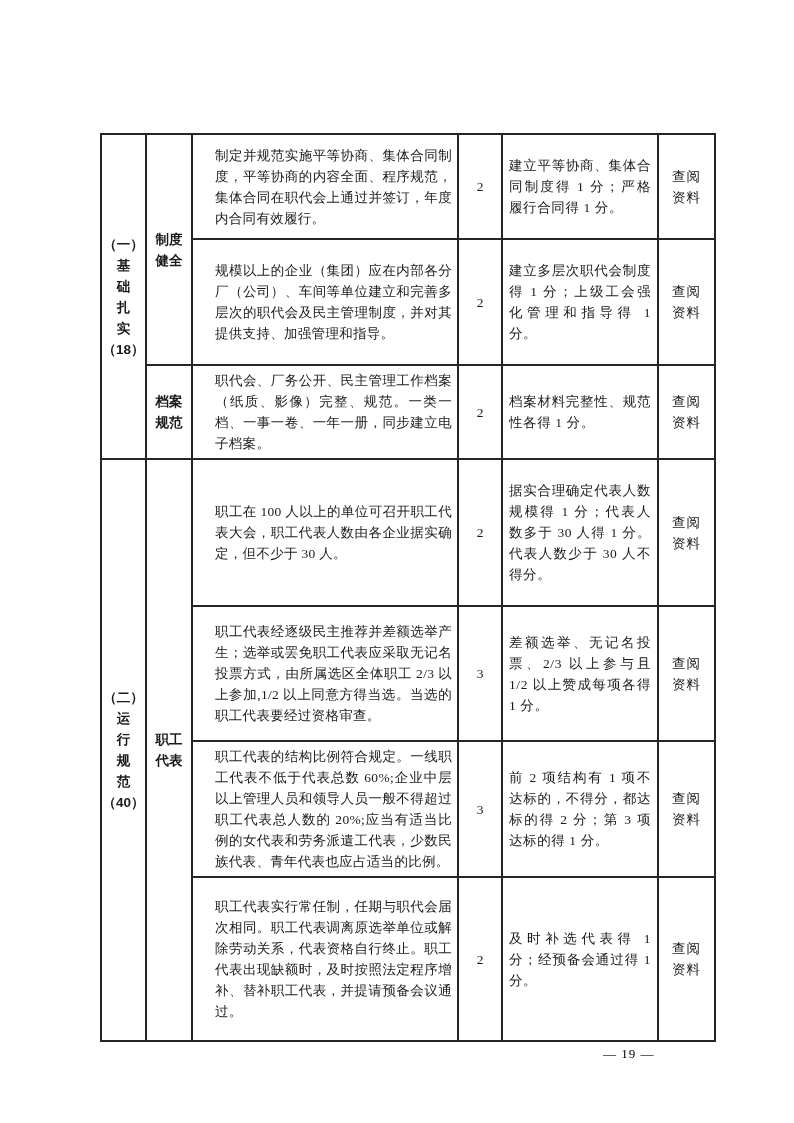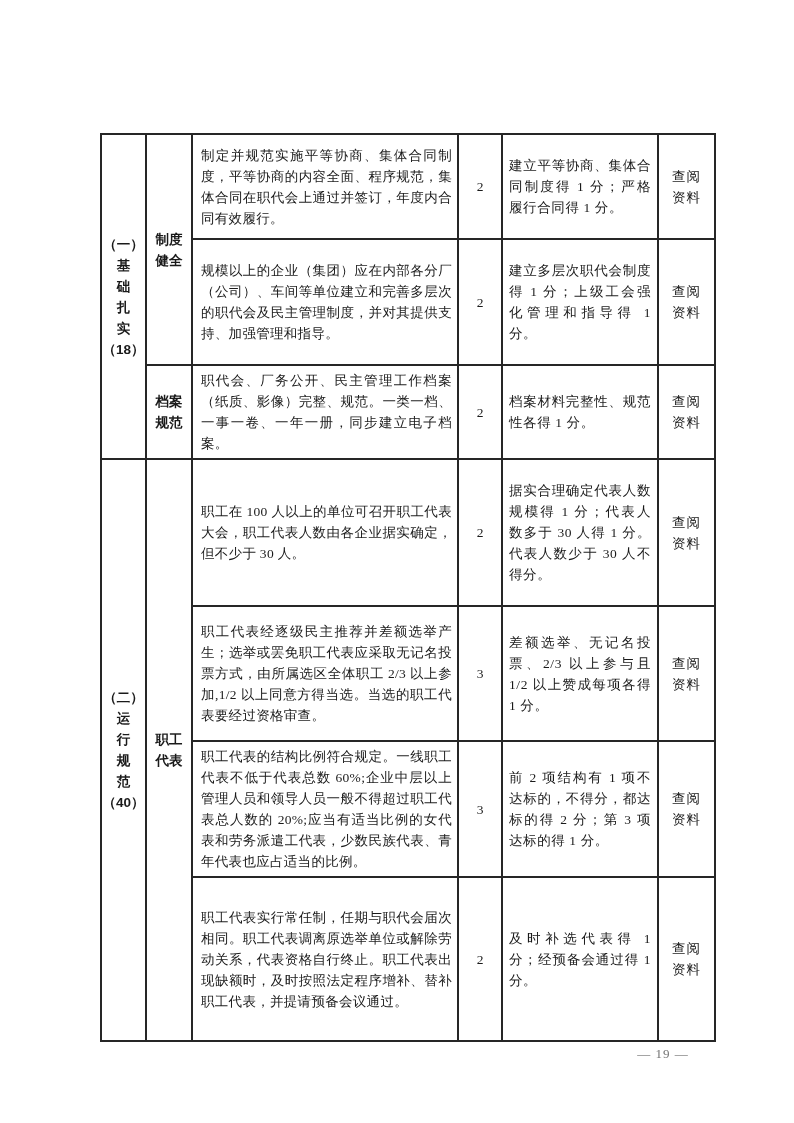--- a/index.html
+++ b/index.html
@@ -44,21 +44,21 @@
   td.sub {
     text-align: center;
     font-family: Liberation Sans, sans-serif;
     font-weight: bold;
     font-size: 14px;
     line-height: 20px;
   }
 
   td.desc {
     text-align: justify;
-    padding: 4px 5px 4px 8px;
+    padding: 4px 5px 4px 22px;
     letter-spacing: 0.3px;
   }
 
   td.score {
     text-align: center;
     font-size: 14px;
   }
 
   td.crit {
     text-align: justify;
@@ -72,24 +72,23 @@
     line-height: 24px;
     letter-spacing: 1px;
     font-family: Liberation Serif, serif;
   }
 
   .page-number {
     position: absolute;
     left: 603px;
     top: 1046px;
     width: 120px;
-    text-align: center;
     font-size: 13px;
     letter-spacing: 1px;
-    color: #737373;
+    color: #000000;
   }
 </style>
 </head>
 <body>
 
 <div class="page">
 
   <table class="assessment">
     <colgroup>
       <col style="width:45px">

